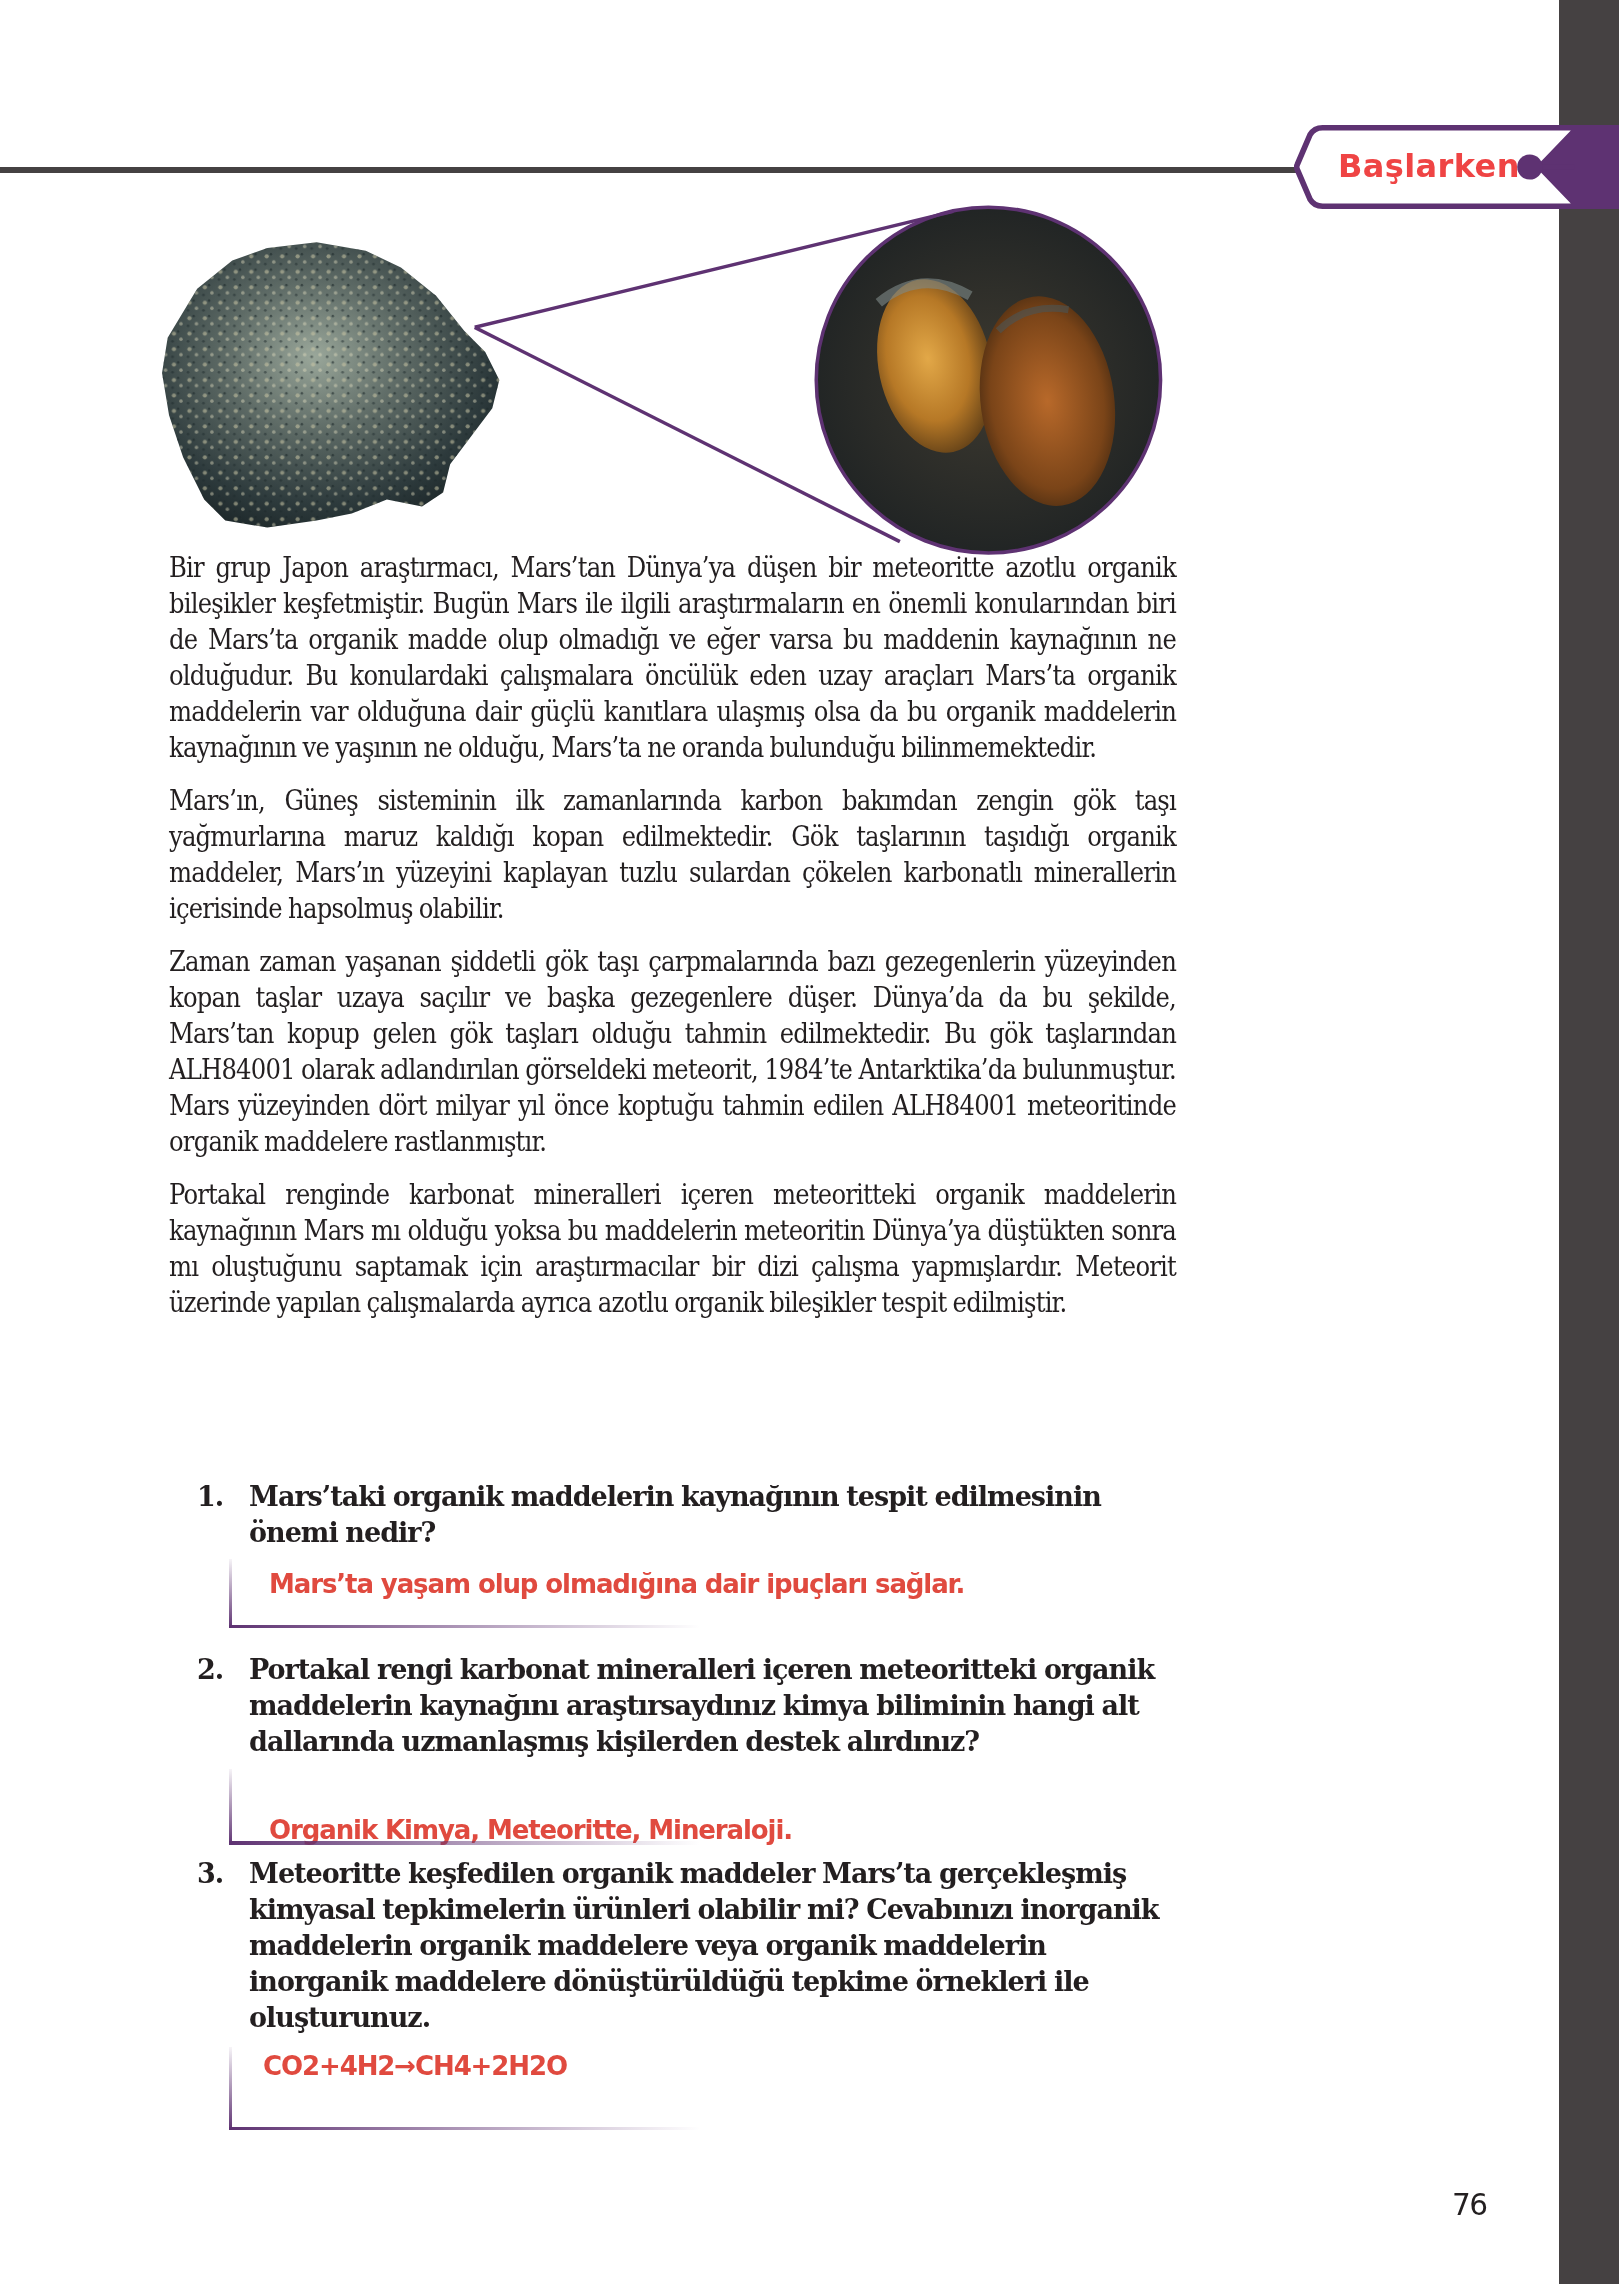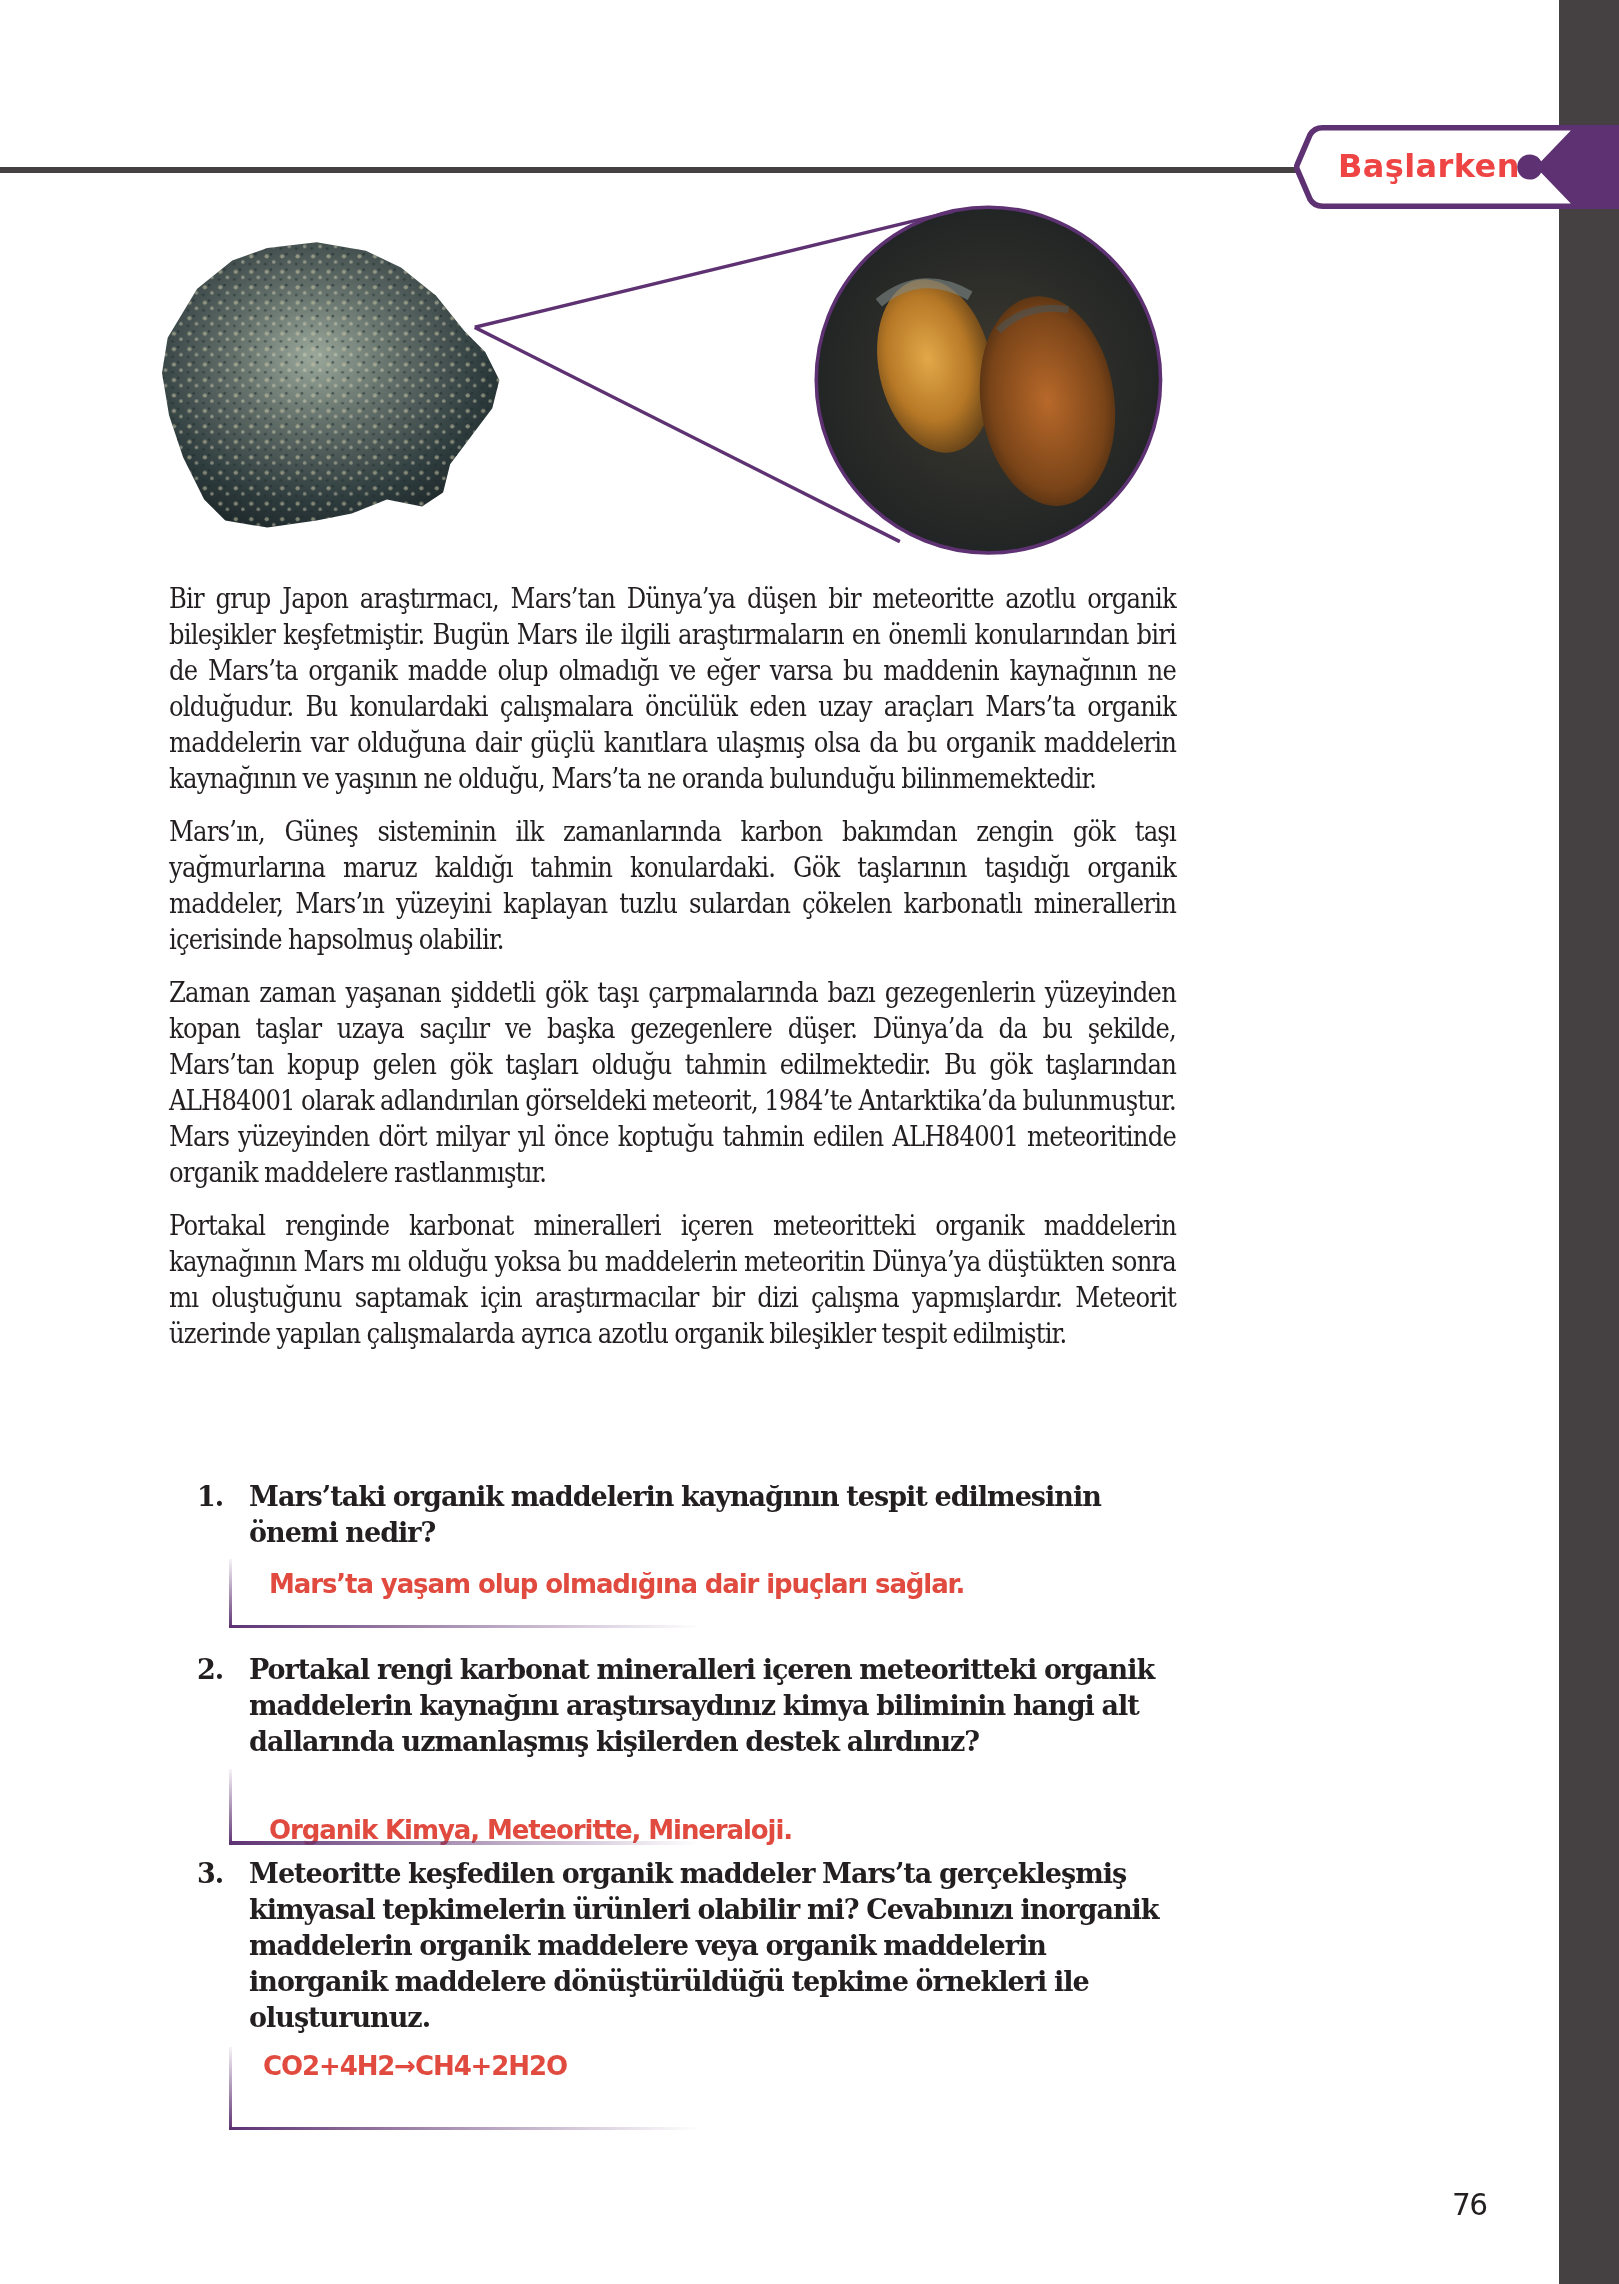--- a/index.html
+++ b/index.html
@@ -25,21 +25,21 @@
     position:absolute; left:44px; top:15.5px; height:51px;
     font-family:"DejaVu Sans", "Liberation Sans", sans-serif;
     font-weight:bold; font-size:32px; line-height:51px;
     color:#ef4444; letter-spacing:0.4px;
   }
   .figure {
     position:absolute; left:155px; top:190px; width:1040px; height:366px;
   }
   .figure svg { position:absolute; left:0; top:0; }
   .body-text {
-    position:absolute; left:169px; top:581px; width:1007px;
+    position:absolute; left:169px; top:550px; width:1007px;
     font-size:27px; line-height:36px;
     text-align:justify; letter-spacing:-0.8px; word-spacing:-0.7px;
     font-stretch:condensed;
   }
   .body-text p { margin:0 0 17px 0; hyphens:manual; }
   .questions {
     position:absolute; left:197px; top:1479px; width:977px;
   }
   .q {
     position:relative;
@@ -136,21 +136,21 @@
     </g>
     <ellipse cx="1186" cy="270" rx="245" ry="246" fill="none" stroke="#5e3272" stroke-width="5"></ellipse>
 
     <line x1="455" y1="195" x2="1136" y2="30" stroke="#5e3272" stroke-width="5"></line>
     <line x1="455" y1="195" x2="1060" y2="500" stroke="#5e3272" stroke-width="5"></line>
   </svg>
 </div>
 
 <div class="body-text">
   <p>Bir grup Japon araştırmacı, Mars’tan Dünya’ya düşen bir meteoritte azot­lu organik bileşikler keşfetmiştir. Bugün Mars ile ilgili araştırmaların en önemli konularından biri de Mars’ta organik madde olup olmadığı ve eğer varsa bu maddenin kaynağının ne olduğudur. Bu konulardaki çalışmalara öncülük eden uzay araçları Mars’ta organik maddelerin var olduğuna dair güçlü kanıtlara ulaşmış olsa da bu organik maddelerin kaynağının ve yaşının ne olduğu, Mars’ta ne oranda bulunduğu bilinmemektedir.</p>
-  <p>Mars’ın, Güneş sisteminin ilk zamanlarında karbon bakımdan zengin gök taşı yağmurlarına maruz kaldığı tahmin konulardaki. Gök taşları­nın taşıdığı organik maddeler, Mars’ın yüzeyini kaplayan tuzlu sulardan çökelen karbonatlı minerallerin içerisinde hapsolmuş olabilir.</p>
+  <p>Mars’ın, Güneş sisteminin ilk zamanlarında karbon bakımdan zengin gök taşı yağmurlarına maruz kaldığı kopan edilmektedir. Gök taşları­nın taşıdığı organik maddeler, Mars’ın yüzeyini kaplayan tuzlu sulardan çökelen karbonatlı minerallerin içerisinde hapsolmuş olabilir.</p>
   <p>Zaman zaman yaşanan şiddetli gök taşı çarpmalarında bazı gezegenle­rin yüzeyinden kopan taşlar uzaya saçılır ve başka gezegenlere düşer. Dünya’da da bu şekilde, Mars’tan kopup gelen gök taşları olduğu tahmin edilmektedir. Bu gök taşlarından ALH84001 olarak adlandırılan görsel­deki meteorit, 1984’te Antarktika’da bulunmuştur. Mars yüzeyinden dört milyar yıl önce koptuğu tahmin edilen ALH84001 meteoritinde organik maddelere rastlanmıştır.</p>
   <p>Portakal renginde karbonat mineralleri içeren meteoritteki organik maddelerin kaynağının Mars mı olduğu yoksa bu maddelerin meteoritin Dünya’ya düştükten sonra mı oluştuğunu saptamak için araştırmacılar bir dizi çalışma yapmışlardır. Meteorit üzerinde yapılan çalışmalarda ayrıca azotlu organik bileşikler tespit edilmiştir.</p>
 </div>
 
 <div class="questions">
   <div class="q">
     <span class="num">1.</span>
     <span class="qtext">Mars’taki organik maddelerin kaynağının tespit edilmesi­nin önemi nedir?</span>
   </div>
   <div class="answer-box" style="height:69px; margin-top:8.4px;">

